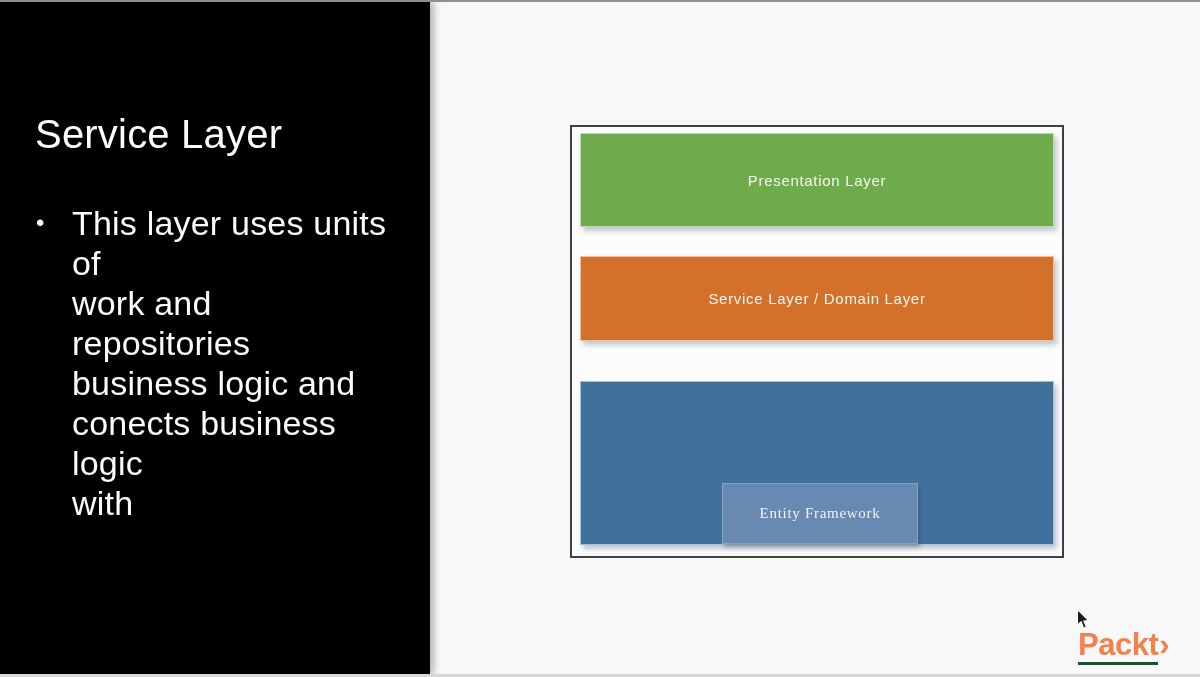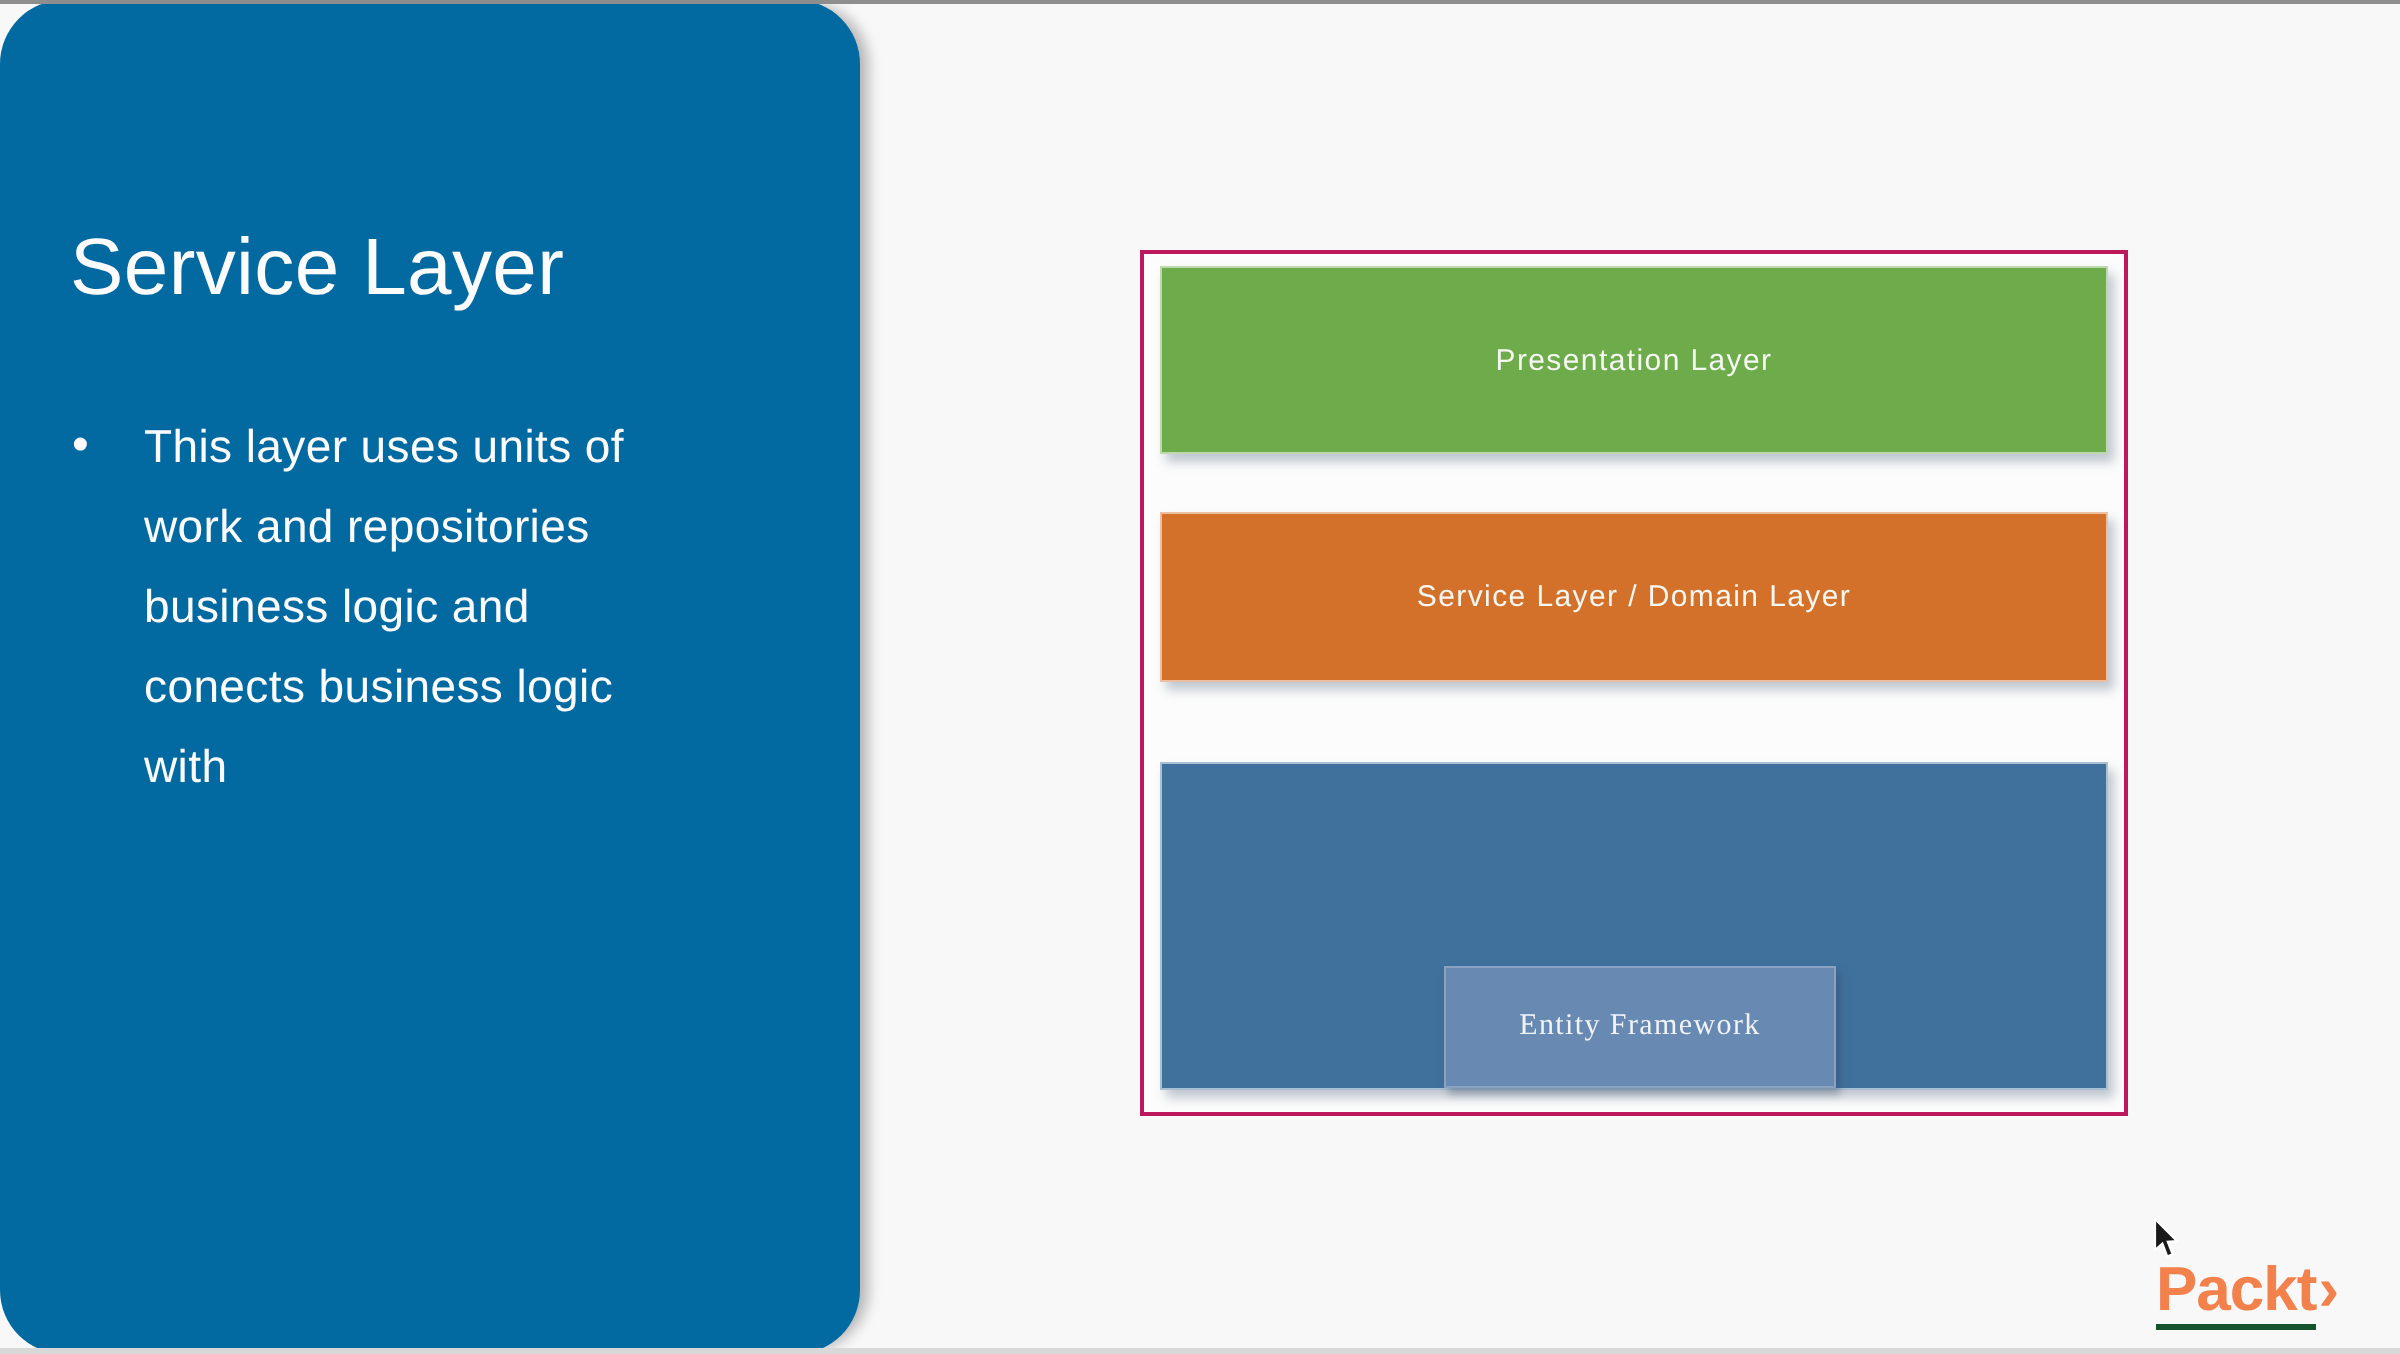--- a/index.html
+++ b/index.html
@@ -20,48 +20,47 @@
   }
   .frame-bottom {
     position: absolute; left: 0; bottom: 0; width: 1200px; height: 3px;
     background: #d8d8d8; z-index: 10;
   }
 
   
   .left-panel {
     position: absolute; left: 0; top: 0;
     width: 430px; height: 677px;
-    background: #0369a1;
+    background: #000000;
     box-shadow: 6px 0 7px -2px rgba(0,0,0,0.28);
     color: #fbfbfb;
-    border-radius: 32px;
   }
   .slide-title {
     position: absolute; left: 35px; top: 112px;
     font-size: 40px; font-weight: 400; letter-spacing: 0.2px;
     color: #fcfcfc;
   }
   .bullet-list {
     position: absolute; left: 36px; top: 203px; width: 360px;
   }
   .bullet-row { display: flex; }
   .bullet-char {
     width: 36px; flex: 0 0 36px;
     font-size: 24px; line-height: 40px; color: #fbfbfb;
   }
   .bullet-lines {
-    font-size: 23px; line-height: 40px; color: #fbfbfb;
+    font-size: 34px; line-height: 40px; color: #fbfbfb;
     letter-spacing: 0.2px;
   }
 
   
   .diagram {
     position: absolute; left: 570px; top: 125px;
     width: 494px; height: 433px;
-    border: 2px solid #be185d;
+    border: 2px solid #404040;
     background: #fcfcfc;
   }
   .layer {
     position: absolute;
     left: 8px; width: 474px;
     border: 1px solid rgba(255,255,255,0.55);
     box-shadow: 3px 4px 5px rgba(120,135,155,0.45);
     display: flex; align-items: center; justify-content: center;
     color: #f5f7f2;
     font-size: 15px; letter-spacing: 0.7px;

